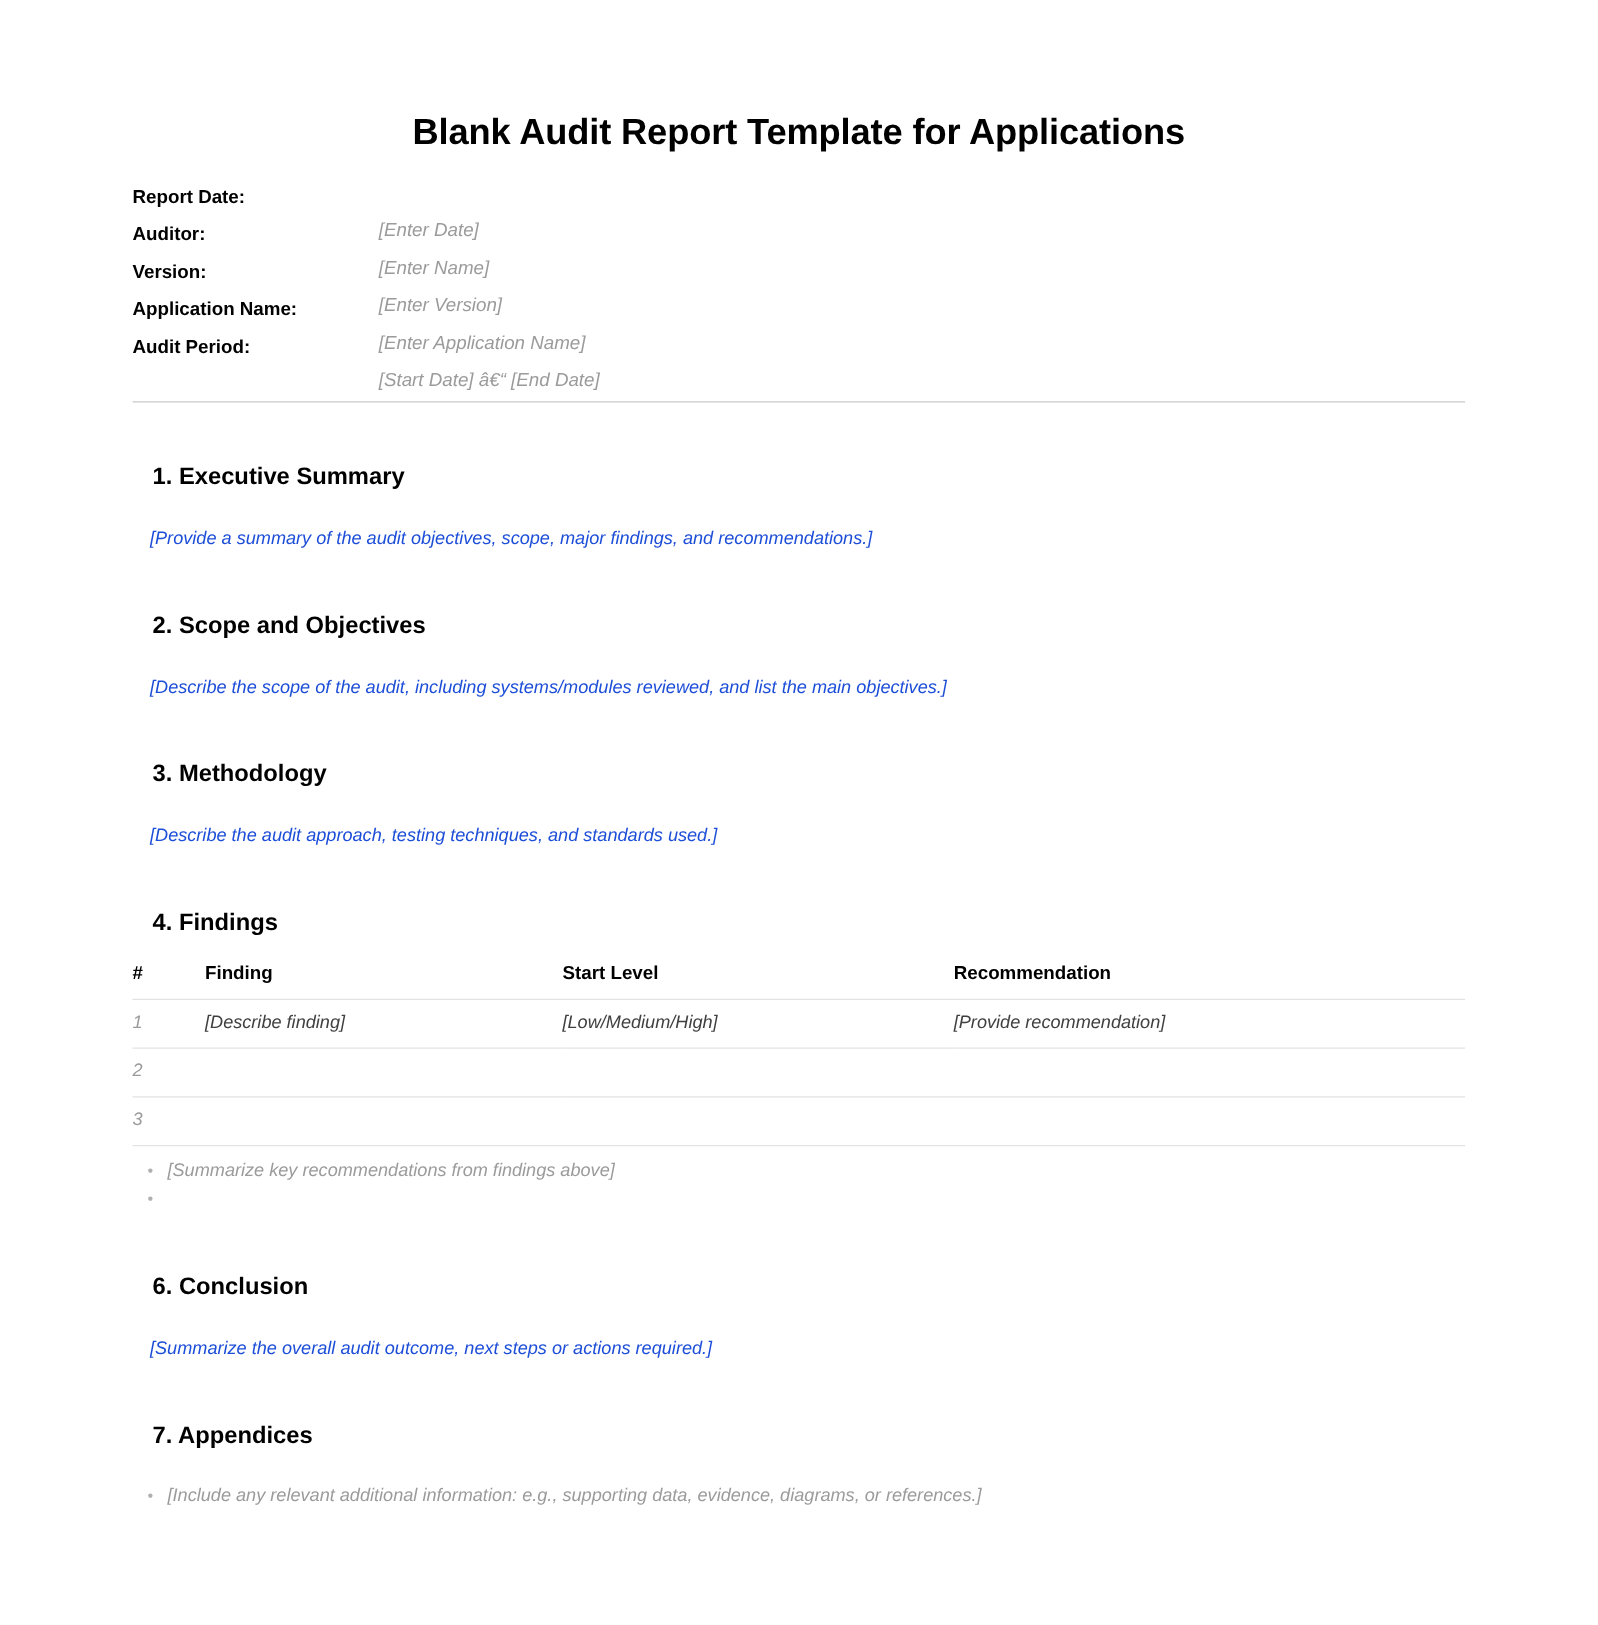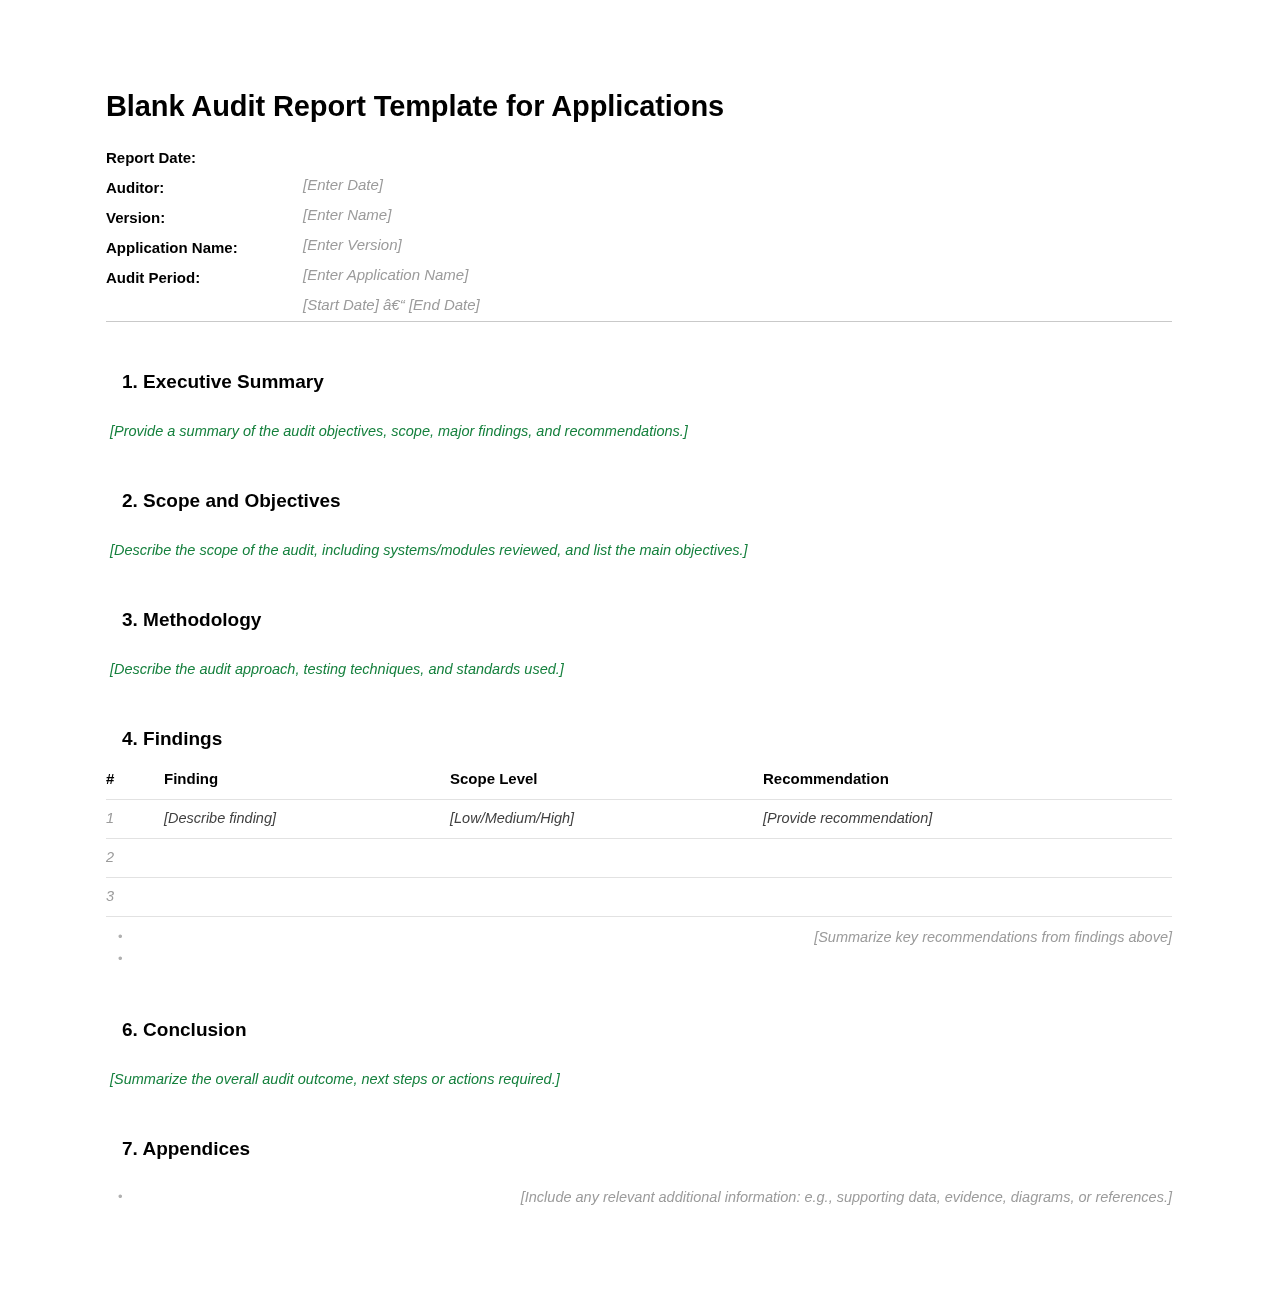--- a/index.html
+++ b/index.html
@@ -25,20 +25,21 @@
     background: #ffffff;
   }
 
   
   .doc-title {
     margin: 0;
     padding-top: 88px;
     font-size: 29px;
     line-height: 36px;
     font-weight: bold;
+    text-align: center;
     letter-spacing: -0.1px;
     color: #000000;
   }
 
   
   .meta {
     margin-top: 19px;
   }
   .meta-row {
     display: flex;
@@ -77,42 +78,41 @@
   }
   .section-heading {
     margin: 16px;
     padding-top: 32px;
     font-size: 19px;
     line-height: 24px;
     font-weight: bold;
     color: #000000;
   }
   .section-body {
-    margin: 4px;
+    margin: 14px;
     padding-top: 11px;
     font-size: 14.5px;
     line-height: 20px;
     font-style: italic;
-    color: #15803d;
+    color: #1d4ed8;
   }
 
   
   ul.section-list {
     margin: 0;
     padding: 9px 0 0 28px;
     list-style: none;
   }
   ul.section-list li {
     position: relative;
     font-size: 14.5px;
     line-height: 22px;
     font-style: italic;
     color: #9b9b9b;
     min-height: 22px;
-    text-align: right;
   }
   ul.section-list li::before {
     content: "\2022";
     position: absolute;
     left: -16px;
     top: 0;
     color: #b0b0b0;
     font-style: normal;
     font-size: 13px;
     line-height: 22px;
@@ -215,21 +215,21 @@
       <colgroup>
         <col class="c-num">
         <col class="c-finding">
         <col class="c-risk">
         <col class="c-rec">
       </colgroup>
       <thead>
         <tr>
           <th>#</th>
           <th>Finding</th>
-          <th>Scope Level</th>
+          <th>Start Level</th>
           <th>Recommendation</th>
         </tr>
       </thead>
       <tbody>
         <tr>
           <td class="num">1</td>
           <td>[Describe finding]</td>
           <td>[Low/Medium/High]</td>
           <td>[Provide recommendation]</td>
         </tr>

